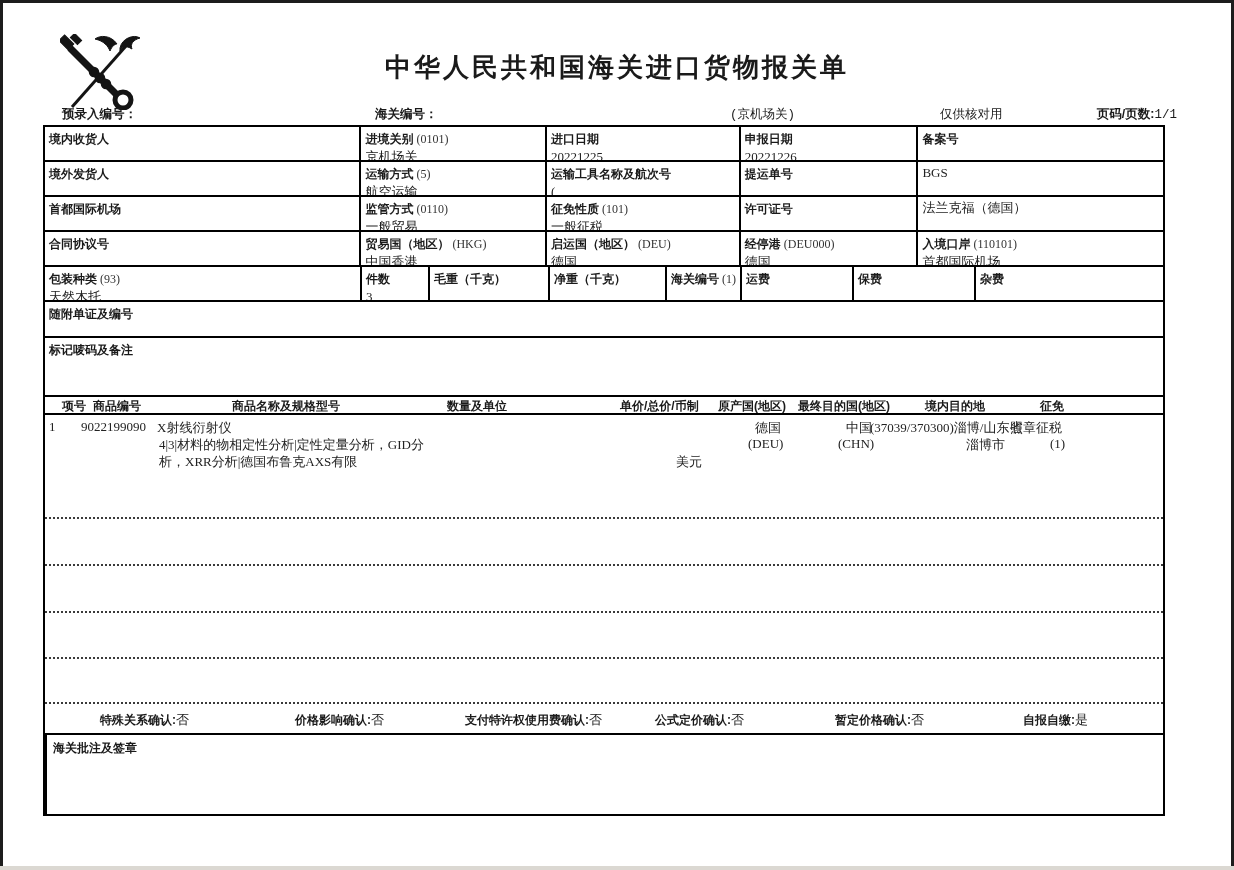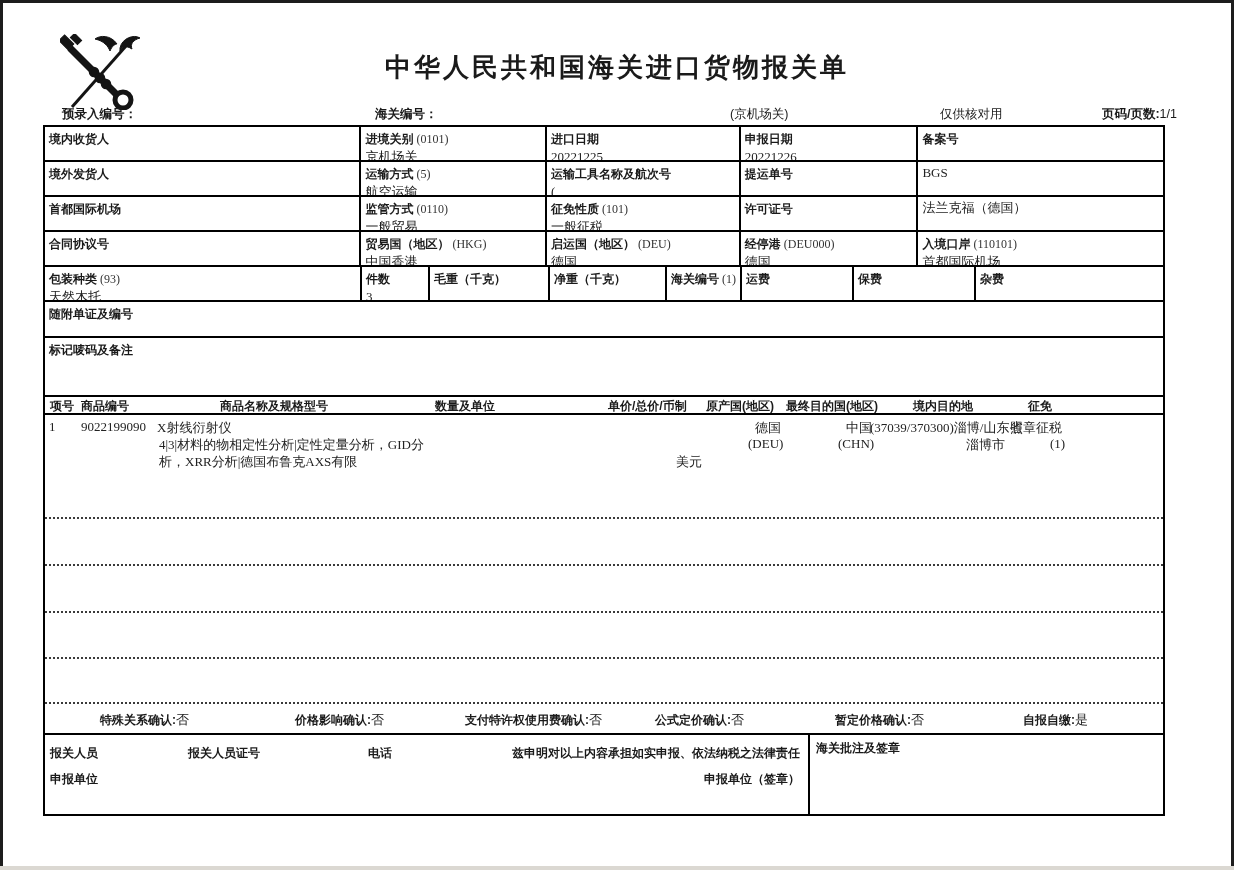--- a/index.html
+++ b/index.html
@@ -11,40 +11,40 @@
   .frame-right { position:absolute; right:0; top:0; width:3px; height:100%; background:#1d1d1d; }
   .frame-bottom{ position:absolute; left:0; bottom:0; width:100%; height:4px; background:#dbd8d2; }
 
   .emblem { position:absolute; left:60px; top:34px; }
 
   .title { position:absolute; left:0; right:0; top:50px; text-align:center;
            font-size:26px; font-weight:bold; letter-spacing:3px; }
 
   .pe { position:absolute; top:106px; height:18px; font-size:12.5px; white-space:nowrap; }
   .pe-b { font-weight:bold; }
-  .serif { font-family:Liberation Sans, sans-serif; font-weight:normal; }
+  .serif { font-family:Liberation Mono, monospace; font-weight:normal; }
 
   .formtable { position:absolute; left:43px; top:125px; width:1122px;
                border:2px solid #000; background:#fff; }
   .trow { display:flex; border-bottom:2px solid #000; position:relative; }
   .trow.last { border-bottom:none; }
   .h35{height:35px} .h36{height:36px} .h59{height:59px}
   .h18{height:18px} .h289{height:289px} .h31{height:31px} .h79{height:79px}
   .cell { border-left:2px solid #000; padding:2px 4px 0 4px; overflow:hidden; }
   .cell.first { border-left:none; }
   .lab  { font-weight:bold; font-size:12px; white-space:nowrap; }
   .code { font-family:"Liberation Serif", serif; font-size:12px; margin-left:3px; color:#333; }
   .val  { font-family:"Liberation Serif", serif; font-size:13px; line-height:15px;
           margin-top:1px; color:#222; white-space:nowrap; }
   .c0{width:315px}.c1{width:186px}.c2{width:194px}.c3{width:178px}.c4{width:247px}
   .p0{width:315px}.p1{width:68px}.p2{width:120px}.p3{width:117px}
   .p4{width:75px}.p5{width:112px}.p6{width:122px}.p7{width:167px}
 
   .ghead { background:#fff; }
-  .gh { position:absolute; top:1px; font-size:12px; font-weight:bold; white-space:nowrap; }
+  .gh { position:absolute; top:1px; font-size:12px; font-weight:bold; white-space:nowrap;margin-left:12px; }
   .gbody { border-bottom:2px dotted #3a3a3a; }
   .gd { position:absolute; font-family:"Liberation Serif", serif; font-size:13px;
         color:#222; white-space:nowrap; }
   .dash { position:absolute; left:0; right:0; height:0; border-top:2px dotted #3a3a3a; }
 
   .cf { position:absolute; top:7px; font-size:12px; font-weight:bold; white-space:nowrap; }
   .cf .serif { font-size:13px; }
 
   .f-wrap { display:flex; height:100%; }
   .f-left { flex:1; position:relative; }
@@ -265,28 +265,20 @@
       <span class="cf" style="left:55px"><span>特殊关系确认:</span><span class="serif">否</span></span>
       <span class="cf" style="left:250px"><span>价格影响确认:</span><span class="serif">否</span></span>
       <span class="cf" style="left:420px"><span>支付特许权使用费确认:</span><span class="serif">否</span></span>
       <span class="cf" style="left:610px"><span>公式定价确认:</span><span class="serif">否</span></span>
       <span class="cf" style="left:790px"><span>暂定价格确认:</span><span class="serif">否</span></span>
       <span class="cf" style="left:978px"><span>自报自缴:</span><span class="serif">是</span></span>
     </div>
 
     <div class="trow h79 last">
       <div class="f-wrap" style="width:100%">
-        <div class="f-left">
-          <span class="fl" style="left:5px;top:10px">报关人员</span>
-          <span class="fl" style="left:143px;top:10px">报关人员证号</span>
-          <span class="fl" style="left:323px;top:10px">电话</span>
-          <span class="fl" style="right:8px;top:10px">兹申明对以上内容承担如实申报、依法纳税之法律责任</span>
-          <span class="fl" style="left:5px;top:36px">申报单位</span>
-          <span class="fl" style="right:8px;top:36px">申报单位（签章）</span>
-        </div>
         <div class="f-right">
           <span>海关批注及签章</span>
         </div>
       </div>
     </div>
 
   </div>
 </div>
 
 </body></html>

